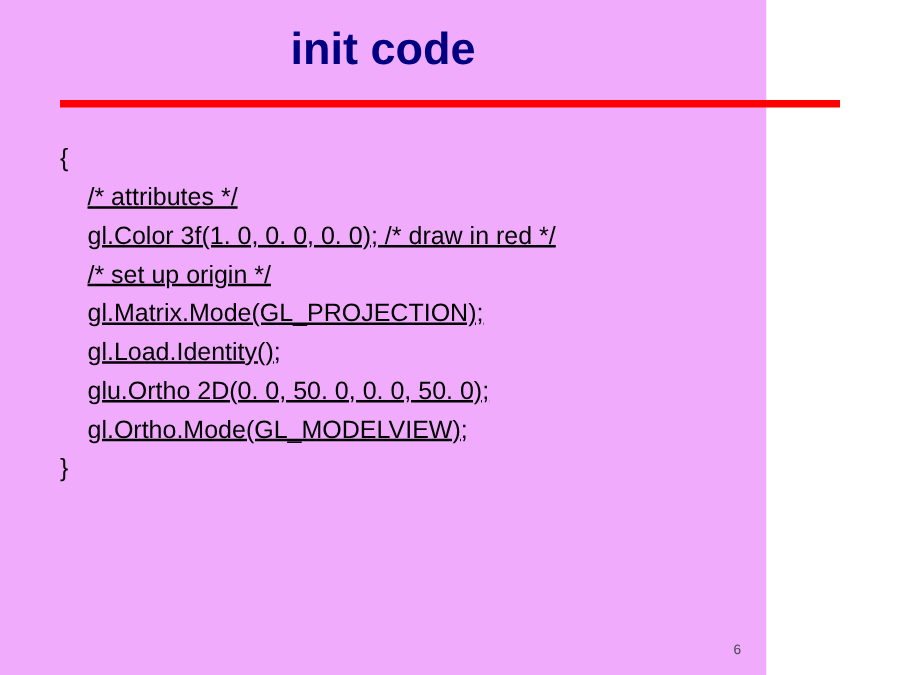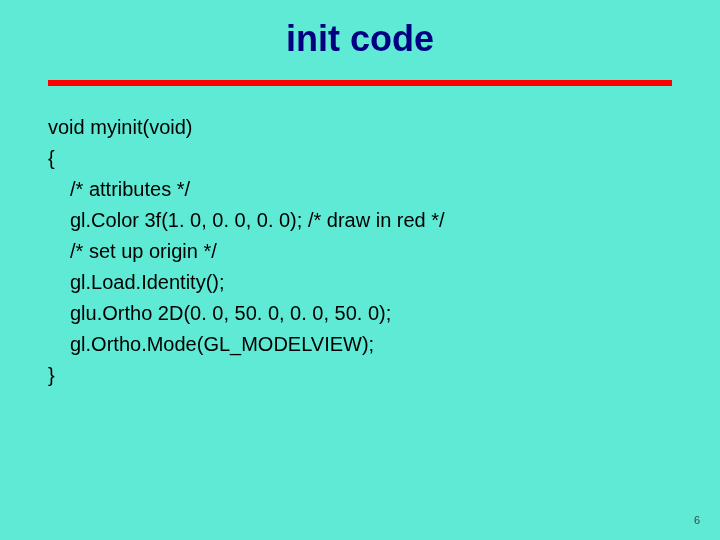--- a/index.html
+++ b/index.html
@@ -1,37 +1,37 @@
 <!DOCTYPE html>
 <html><head>
 <meta charset="utf-8">
 <style>
   * { margin: 0; padding: 0; box-sizing: border-box; }
   html, body { width: 720px; height: 540px; background: #ffffff; font-family: Arial, Helvetica, sans-serif; }
-  .slide { position: relative; width: 720px; height: 540px; background: #5eead4; }
+  .slide { position: relative; width: 613px; height: 540px; background: #f0abfc; }
   .title { position: absolute; top: 18px; left: 0; width: 100%; text-align: center; font-size: 36px; font-weight: 700; color: #000080; }
   .rule { position: absolute; top: 80px; left: 48px; width: 624px; height: 6px; background: #ff0000; }
   .code { position: absolute; top: 112px; left: 48px; width: 640px; font-size: 20px; line-height: 1.55; color: #000; }
-  .code .indent { padding-left: 22px; }
+  .code .indent { padding-left: 22px; text-decoration: underline; }
   .code div { white-space: nowrap; }
   .pagenum { position: absolute; bottom: 14px; right: 20px; font-size: 11px; color: #444; }
 </style>
 </head>
 <body>
 
 <div class="slide">
   <div class="title">init code</div>
   <div class="rule"></div>
 
   <div class="code">
-    <div>void myinit(void)</div>
     <div>{</div>
     <div class="indent">/* attributes */</div>
     <div class="indent">gl.Color 3f(1. 0, 0. 0, 0. 0); /* draw in red */</div>
     <div class="indent">/* set up origin */</div>
+    <div class="indent">gl.Matrix.Mode(GL_PROJECTION);</div>
     <div class="indent">gl.Load.Identity();</div>
     <div class="indent">glu.Ortho 2D(0. 0, 50. 0, 0. 0, 50. 0);</div>
     <div class="indent">gl.Ortho.Mode(GL_MODELVIEW);</div>
     <div>}</div>
   </div>
 
   <div class="pagenum">6</div>
 </div>
 
 </body></html>

